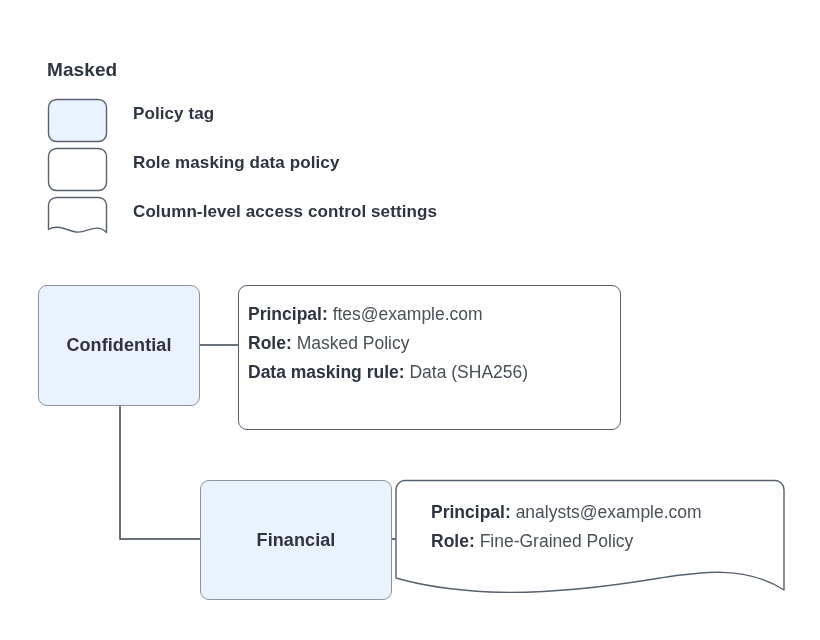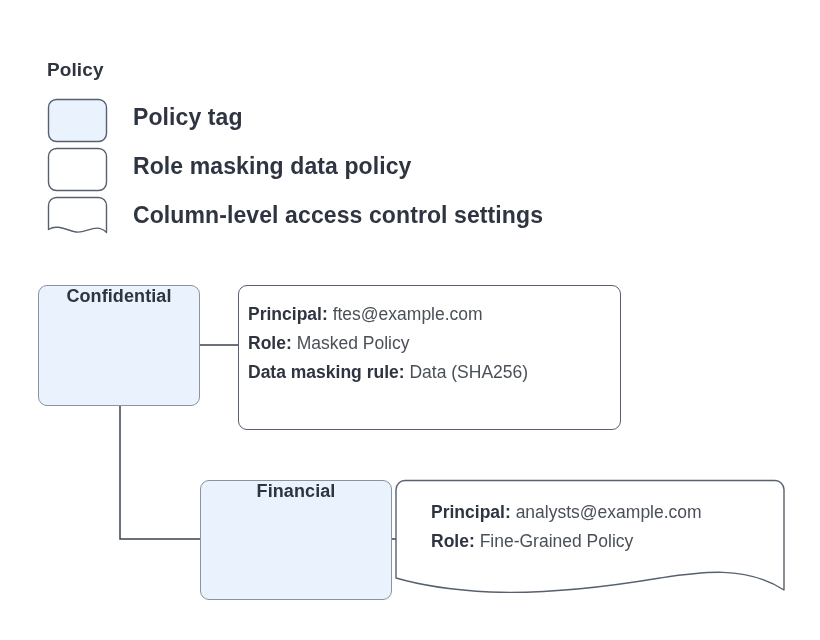--- a/index.html
+++ b/index.html
@@ -26,35 +26,35 @@
   
   #legend-title {
     left: 47px;
     top: 59px;
     font-size: 19px;
     font-weight: bold;
     letter-spacing: 0.1px;
     color: #2e3440;
   }
   .legend-row-label {
-    font-size: 23px;
+    font-size: 17px;
     font-weight: bold;
     color: #2e3440;
     white-space: nowrap;
     letter-spacing: 0.1px;
   }
   #legend-label-0 { left: 133px; top: 104px; }
   #legend-label-1 { left: 133px; top: 153px; }
   #legend-label-2 { left: 133px; top: 202px; }
 
   
   .node {
     box-sizing: border-box;
     display: flex;
-    align-items: flex-start;
+    align-items: center;
     justify-content: center;
     border-radius: 9px;
     border: 1.4px solid #8b93a3;
     background: #eaf2fd;
     font-size: 18px;
     font-weight: bold;
     color: #2e3440;
     letter-spacing: 0.1px;
   }
   #node-confidential {
@@ -118,21 +118,21 @@
            L 775 480.5
            A 9 9 0 0 1 784 489.5
            L 784 590
            C 745 565 700 572 660 578
            C 600 588 540 594 490 592
            C 450 590 420 585 396 578
            L 396 489.5
            A 9 9 0 0 1 405 480.5 Z" fill="#ffffff" stroke="#57606e" stroke-width="1.4" stroke-linejoin="round"></path>
 </svg>
 
-<div class="abs" id="legend-title">Policy</div>
+<div class="abs" id="legend-title">Masked</div>
 
 <div class="abs legend-row-label" id="legend-label-0">Policy tag</div>
 
 <div class="abs legend-row-label" id="legend-label-1">Role masking data policy</div>
 
 <div class="abs legend-row-label" id="legend-label-2">Column-level access control settings</div>
 
 <div class="abs node" id="node-confidential">
   <span>Confidential</span>
 </div>

